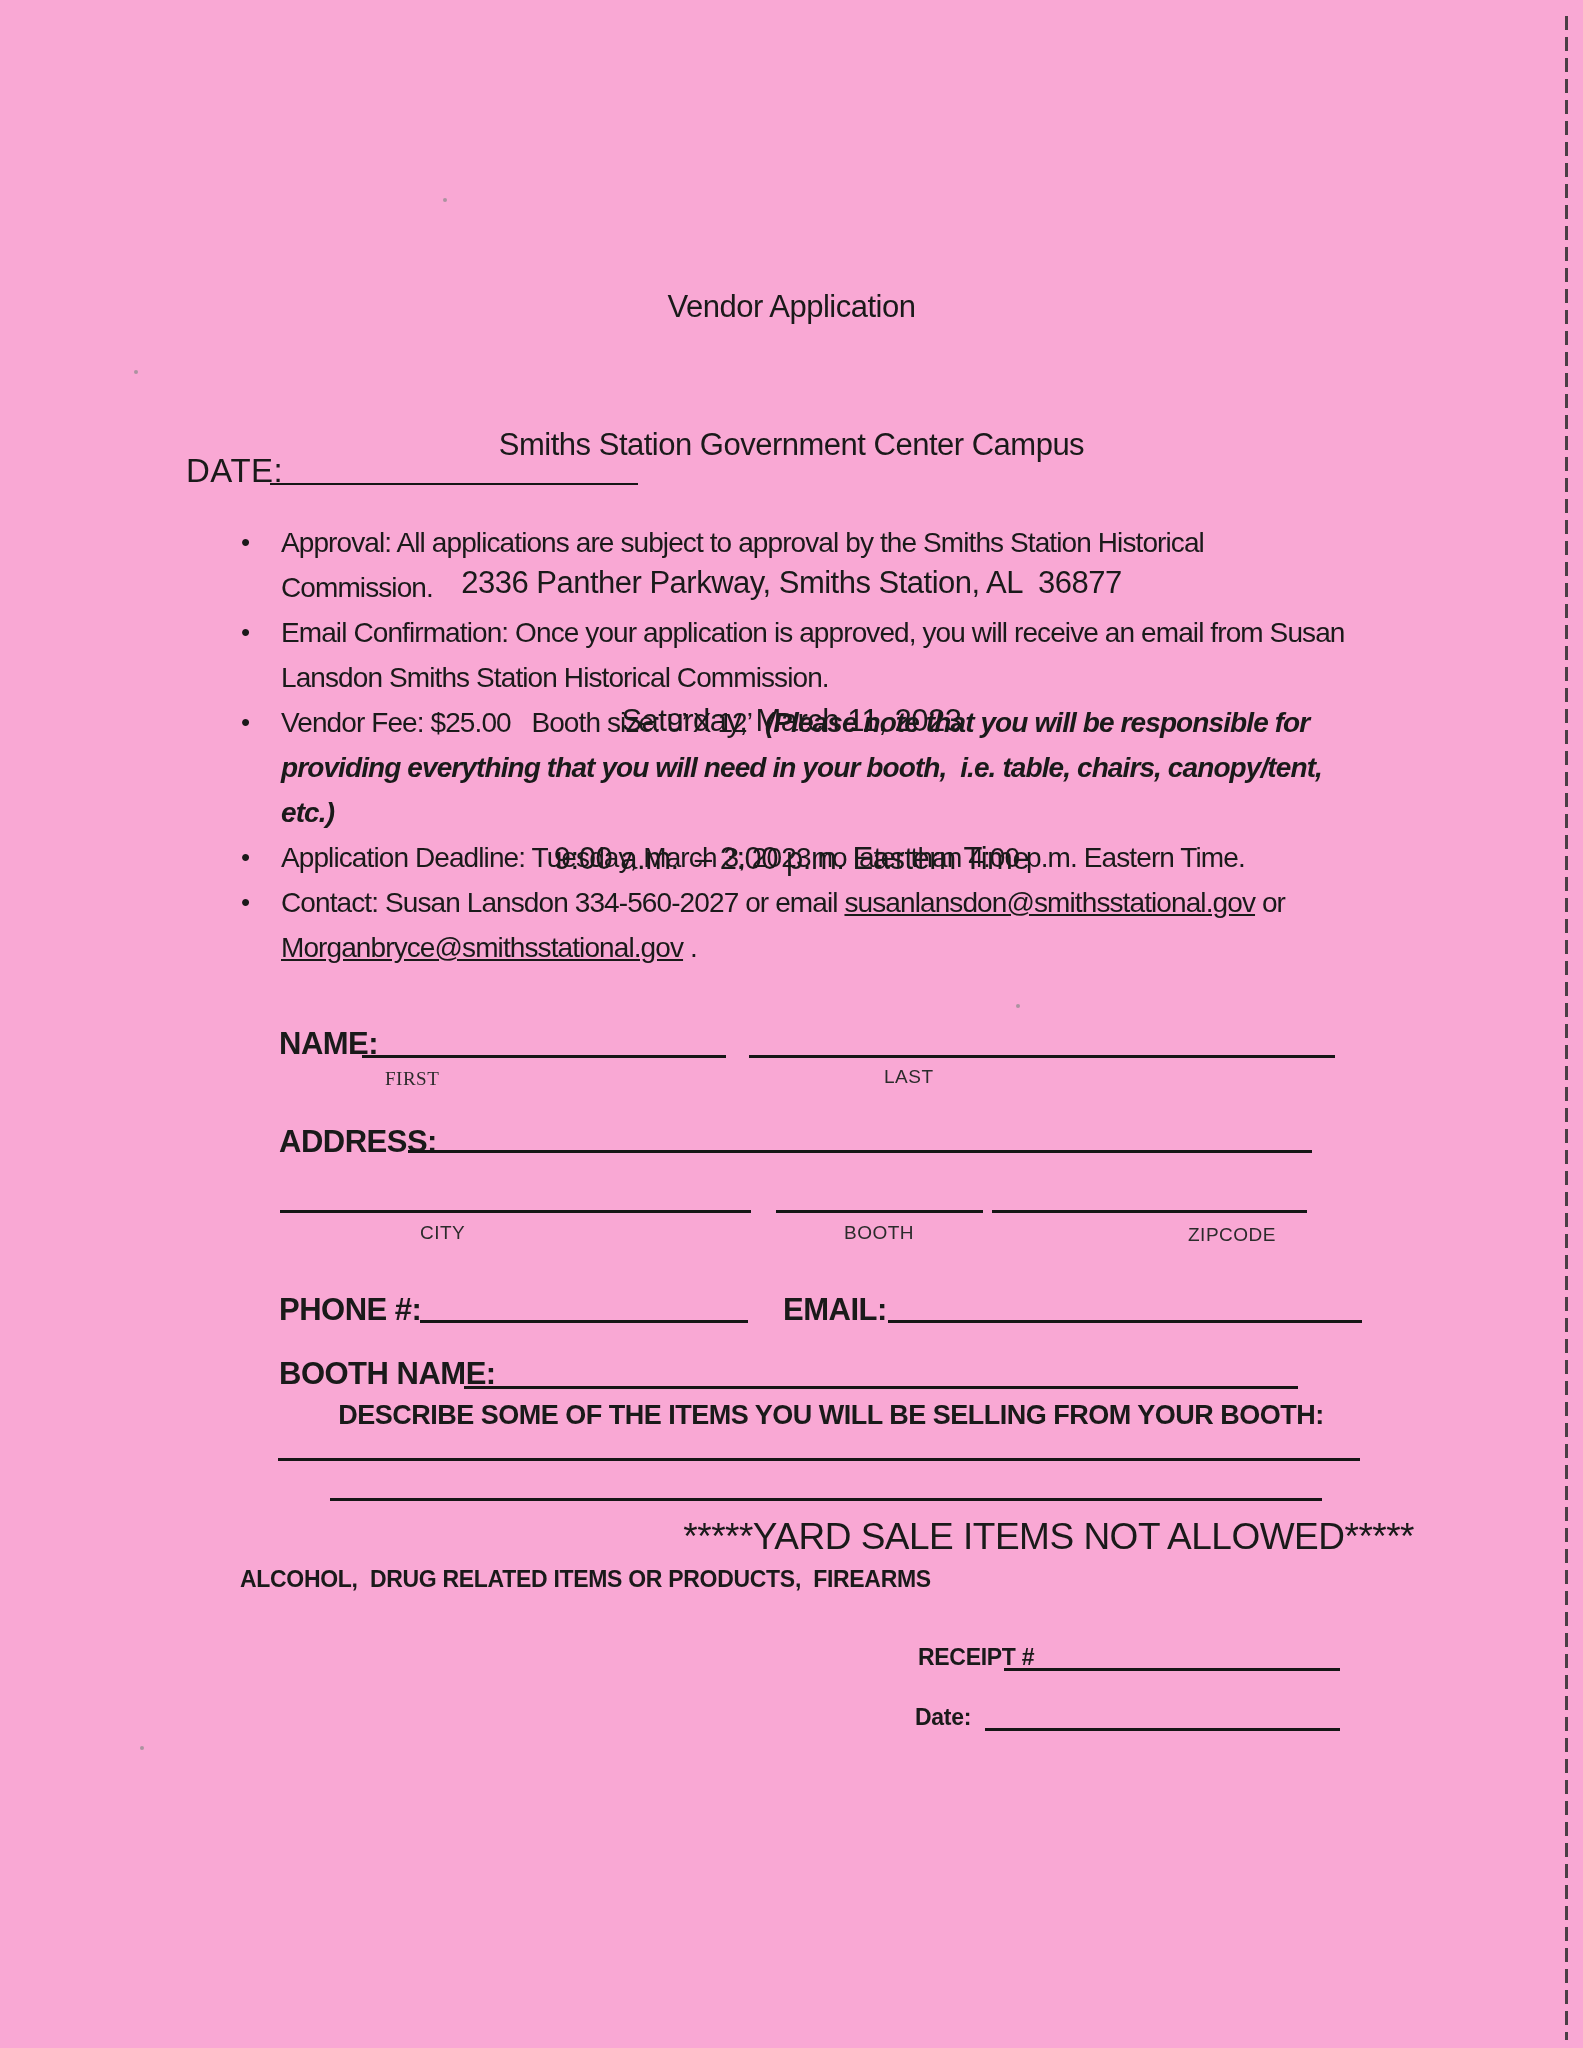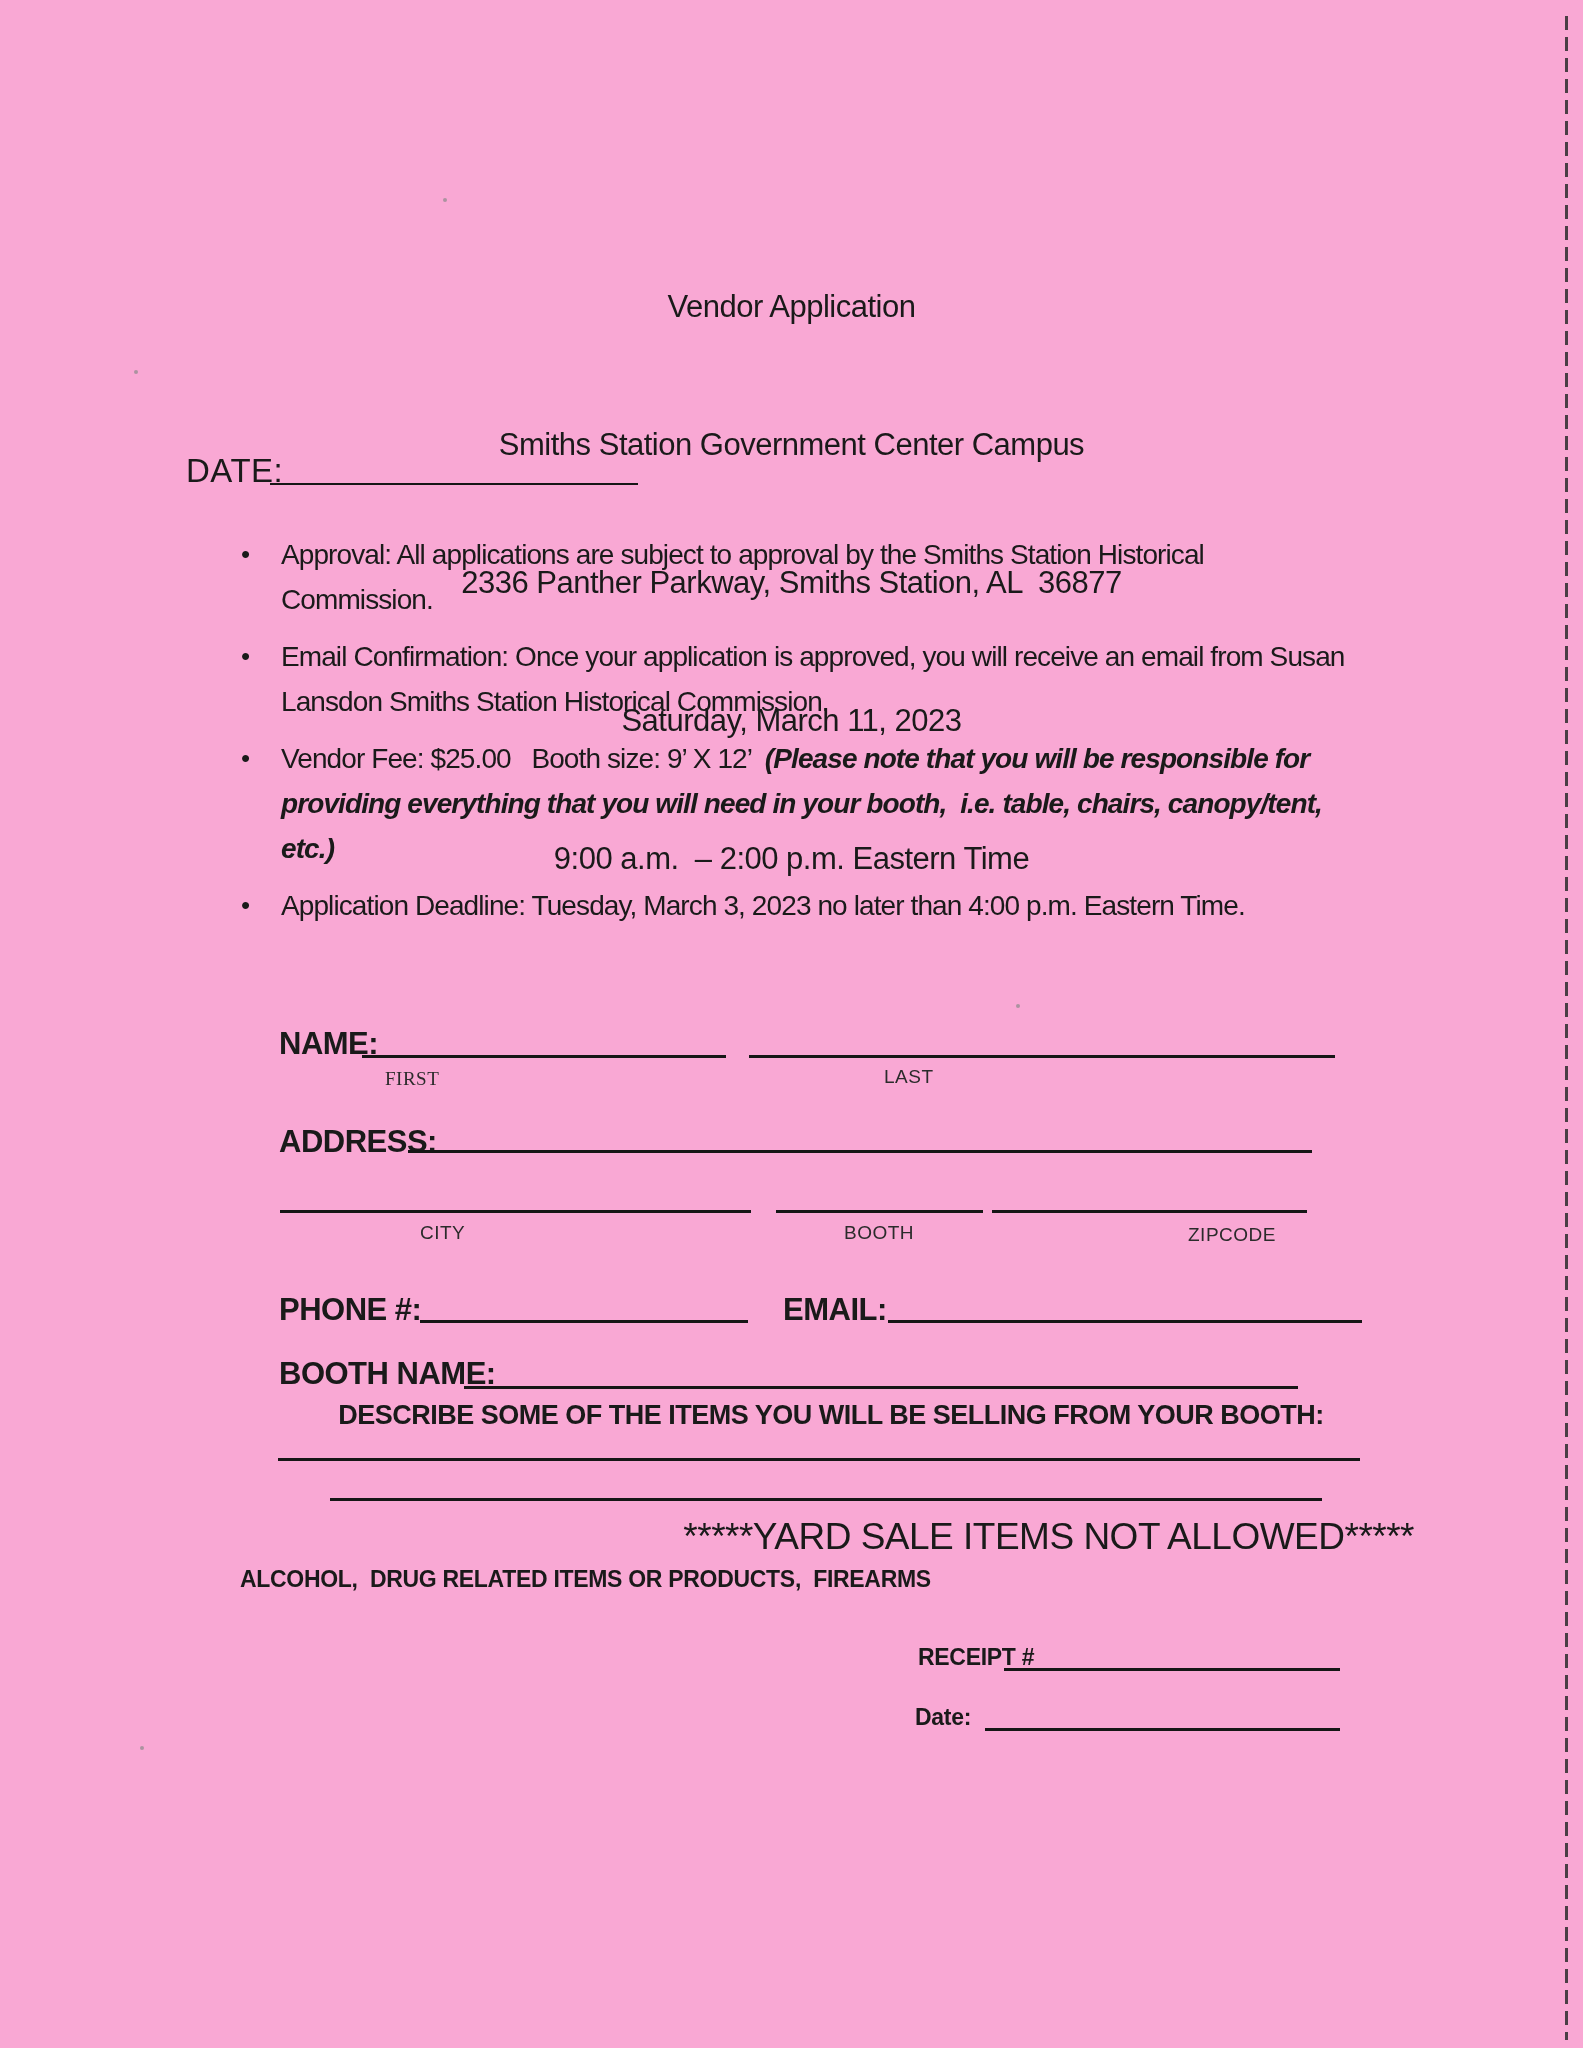--- a/index.html
+++ b/index.html
@@ -34,21 +34,21 @@
 
   
   .bullets {
     position: absolute;
     left: 237px; top: 520px; width: 1108px;
     list-style: none;
     font-size: 28px;
     line-height: 45px;
     letter-spacing: -0.9px;
   }
-  .bullets li { position: relative; padding-left: 44px; margin-top: 12px; }
+  .bullets li { position: relative; padding-left: 44px; }
   .bullets li::before {
     content: "•";
     position: absolute;
     left: 4px; top: 0;
     font-size: 26px;
   }
   .bullets li span { white-space: pre-wrap; }
 
   
   .blank { position: absolute; height: 0; border-bottom: 3px solid #161616; }
@@ -123,20 +123,21 @@
   </header>
 
   <div class="t date-label">DATE:</div>
   <div class="blank thin" style="left:270px; top:483px; width:368px;"></div>
 
   <ul class="bullets">
     <li><span>Approval: All applications are subject to approval by the Smiths Station Historical Commission.</span></li>
     <li><span>Email Confirmation: Once your application is approved, you will receive an email from Susan Lansdon Smiths Station Historical Commission.</span></li>
     <li><span>Vendor Fee: $25.00   Booth size: 9’ X 12’  </span><span class="bolditalic">(Please note that you will be responsible for providing everything that you will need in your booth,  i.e. table, chairs, canopy/tent, etc.)</span></li>
     <li><span>Application Deadline: Tuesday, March 3, 2023 no later than 4:00 p.m. Eastern Time.</span></li>
+    <li><span>Contact: Susan Lansdon 334-560-2027 or email </span><span class="underlined">susanlansdon@smithsstational.gov</span><span> or </span><span class="underlined">Morganbryce@smithsstational.gov</span><span> .</span></li>
   </ul>
 
   <div class="t field-label" style="left:279px; top:1026px;">NAME:</div>
   <div class="blank" style="left:362px; top:1055px; width:364px;"></div>
   <div class="blank" style="left:749px; top:1055px; width:586px;"></div>
   <div class="t sub-label" style="left:385px; top:1068px;font-family:Liberation Serif, serif;">FIRST</div>
   <div class="t sub-label" style="left:884px; top:1066px;">LAST</div>
 
   <div class="t field-label" style="left:279px; top:1124px;">ADDRESS:</div>
   <div class="blank" style="left:408px; top:1150px; width:904px;"></div>

